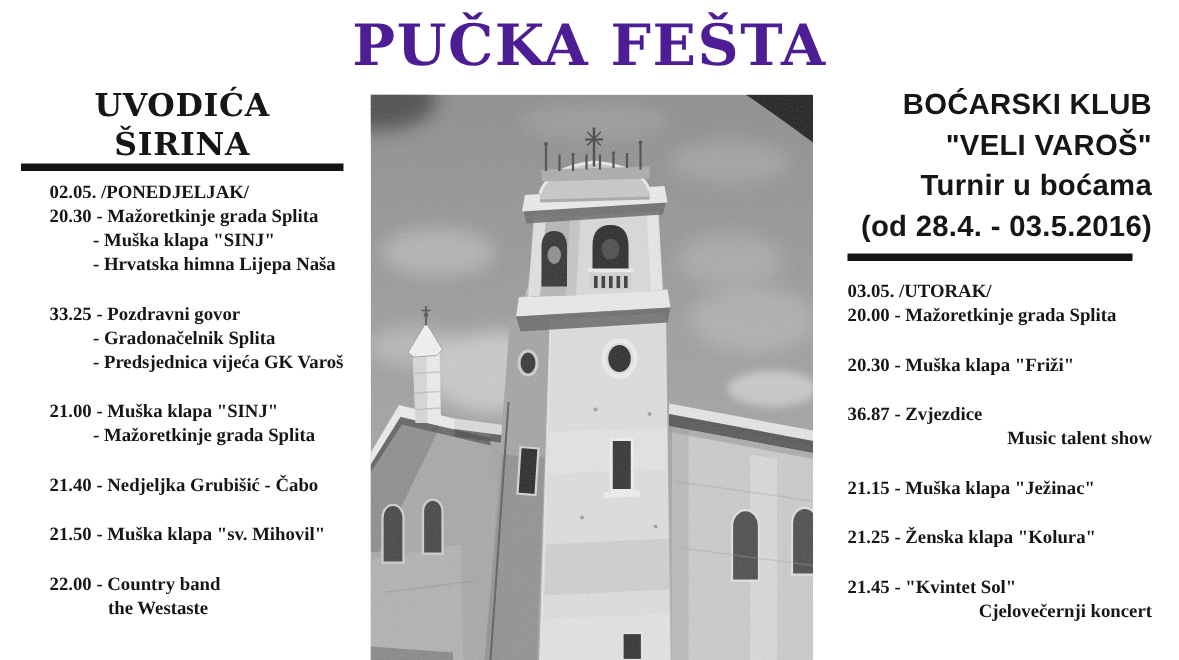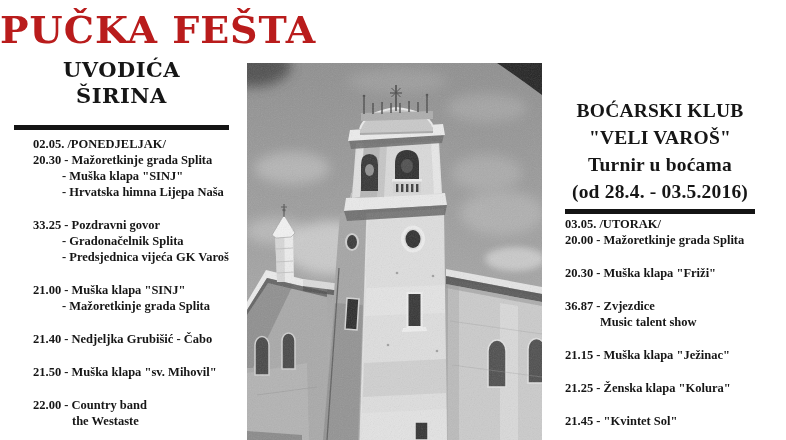--- a/index.html
+++ b/index.html
@@ -1,48 +1,48 @@
 <!DOCTYPE html>
 <html><head>
 <meta charset="utf-8">
 <style>
   html,body{margin:0;padding:0;background:#ffffff;}
   body{width:786px;height:440px;position:relative;overflow:hidden;
        font-family:"Liberation Serif",serif;color:#161616;}
 
   .poster-title{
-    position:absolute;top:6px;left:0;right:0;text-align:left;
+    position:absolute;top:6px;left:0;right:0;text-align:center;
     font-family:"DejaVu Serif",serif;font-weight:bold;
-    font-size:38px;line-height:48px;letter-spacing:1px;color:#b91c1c;
+    font-size:38px;line-height:48px;letter-spacing:1px;color:#4c1d95;
   }
 
   
   .col{position:absolute;top:57px;}
   .col-left{left:14px;width:215px;}
   .col-right{left:552px;width:216px;}
 
   .col-header{
     text-align:center;font-family:"DejaVu Serif",serif;font-weight:bold;
     font-size:21px;line-height:26px;letter-spacing:0.5px;
-    padding-bottom:16px;border-bottom:5px solid #141414;
+    padding-bottom:0;border-bottom:5px solid #141414;
   }
 
-  .rc-header{text-align:center;font-family:Liberation Serif, serif;
-    font-weight:bold;font-size:19.5px;line-height:27px;letter-spacing:0.2px;margin-top:40px;}
+  .rc-header{text-align:right;font-family:Liberation Sans, sans-serif;
+    font-weight:bold;font-size:19.5px;line-height:27px;letter-spacing:0.2px;}
   .rc-bar{width:190px;height:5px;background:#141414;margin:4px auto 0 auto;}
 
   .schedule{margin-top:6px;font-weight:bold;font-size:12.5px;}
   .col-left  .schedule{padding-left:19px;}
-  .col-right .schedule{margin-top:2px;padding-left:13px;}
+  .col-right .schedule{margin-top:12px;padding-left:13px;}
 
   .sec{margin-bottom:17px;}
   .line{line-height:16px;white-space:nowrap;}
   .col-left  .i1{padding-left:29px;}
   .col-left  .i2{padding-left:39px;}
-  .col-right .i2{padding-left:35px;}
+  .col-right .i2{padding-left:35px;text-align:right;}
 
   
   .photo{position:absolute;left:247px;top:63px;width:295px;height:377px;overflow:hidden;}
   .photo svg{display:block;}
 </style>
 </head>
 <body>
 
 <div class="poster-title">PUČKA FEŠTA</div>
 
@@ -98,20 +98,21 @@
       <div class="line i2">Music talent show</div>
     </div>
     <div class="sec">
       <div class="line">21.15 - Muška klapa "Ježinac"</div>
     </div>
     <div class="sec">
       <div class="line">21.25 - Ženska klapa "Kolura"</div>
     </div>
     <div class="sec">
       <div class="line">21.45 - "Kvintet Sol"</div>
+      <div class="line i2">Cjelovečernji koncert</div>
     </div>
   </div>
 </div>
 
 <div class="photo">
 <svg viewBox="0 0 295 377" width="295" height="377" xmlns="http://www.w3.org/2000/svg">
   <defs>
     <linearGradient id="sky" x1="0" y1="0" x2="0" y2="1">
       <stop offset="0" stop-color="#8f8f8f"></stop>
       <stop offset="0.55" stop-color="#a3a3a3"></stop>

